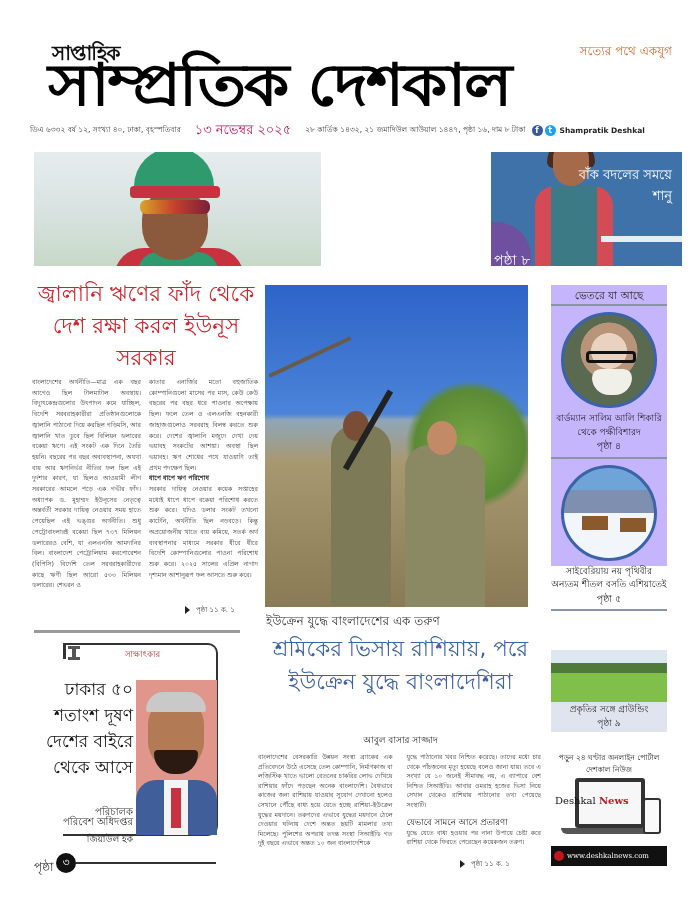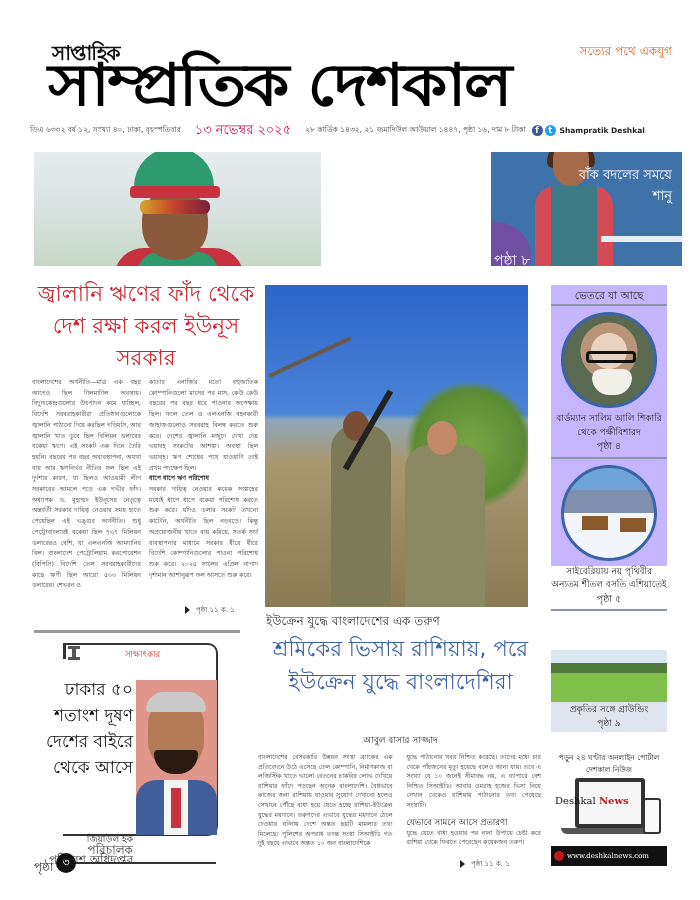--- a/index.html
+++ b/index.html
@@ -103,21 +103,21 @@
   .iv-label { position: absolute; left: 125px; top: 648px; font-size: 8.5px; color: #d0232b; }
   .iv-portrait { position: absolute; left: 136px; top: 680px; width: 81px; height: 155px; background: #e0968a; overflow: hidden; }
   .iv-face { position: absolute; left: 12px; top: 18px; width: 56px; height: 72px; background: #b37b55; border-radius: 28px 28px 30px 30px; }
   .iv-hair { position: absolute; left: 10px; top: 12px; width: 60px; height: 20px; background: #c9c9c9; border-radius: 30px 30px 4px 4px; }
   .iv-beard { position: absolute; left: 18px; top: 70px; width: 44px; height: 24px; background: #2a1a12; border-radius: 4px 4px 20px 20px; }
   .iv-suit { position: absolute; left: 0; top: 100px; width: 81px; height: 60px; background: #3f5e9a; border-radius: 20px 20px 0 0; }
   .iv-shirt { position: absolute; left: 28px; top: 100px; width: 24px; height: 55px; background: #f4f4f4; }
   .iv-tie { position: absolute; left: 35px; top: 108px; width: 10px; height: 40px; background: #c8313f; }
   .iv-head { position: absolute; left: 26px; top: 676px; width: 107px; text-align: right; font-size: 17px; line-height: 26px; color: #111; }
   .iv-name { position: absolute; left: 30px; top: 832px; width: 103px; text-align: right; font-size: 9px; color: #222; }
-  .iv-role { position: absolute; left: 30px; top: 845px; width: 103px; text-align: right; font-size: 12px; line-height: 10px; color: #333; }
+  .iv-role { position: absolute; left: 30px; top: 807px; width: 103px; text-align: right; font-size: 10px; line-height: 10px; color: #333; }
   .iv-page { position: absolute; left: 34px; top: 858px; font-size: 12px; color: #222; }
   .iv-pnum { position: absolute; left: 56px; top: 853px; width: 20px; height: 20px; border-radius: 50%; background: #111; color: #fff; font-size: 11px; text-align: center; line-height: 20px; }
   .iv-line { position: absolute; left: 76px; top: 862px; width: 140px; height: 1.5px; background: #333; }
 
   
   .lead2-head { position: absolute; left: 258px; top: 632px; width: 285px; text-align: center; color: #3b63a8; font-size: 21.5px; line-height: 33px; }
   .byline { position: absolute; left: 258px; top: 733px; width: 285px; text-align: center; font-size: 9px; color: #222; }
   .cols2 { position: absolute; left: 258px; top: 752px; width: 283px; display: flex; gap: 14px; }
   .col2 { width: 135px; font-size: 6.2px; line-height: 9.6px; color: #333; text-align: justify; }
   .col2 .subhead { font-size: 8.5px; color: #111; margin-top: 6px; line-height: 12px; }

